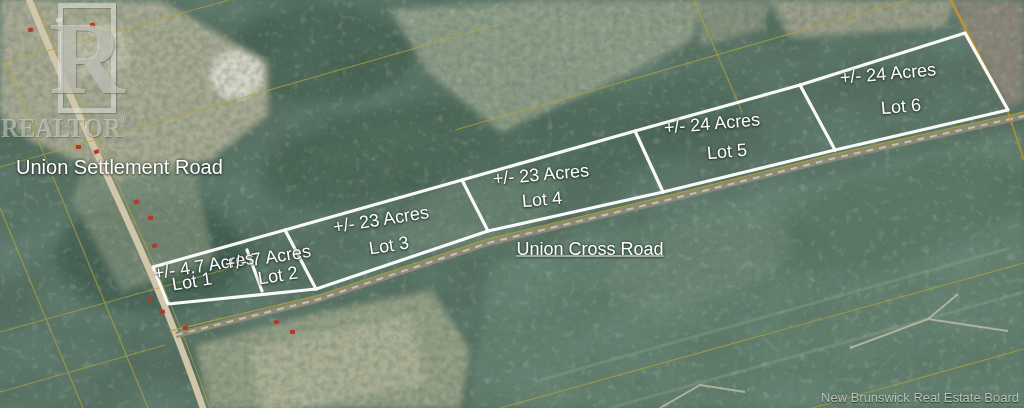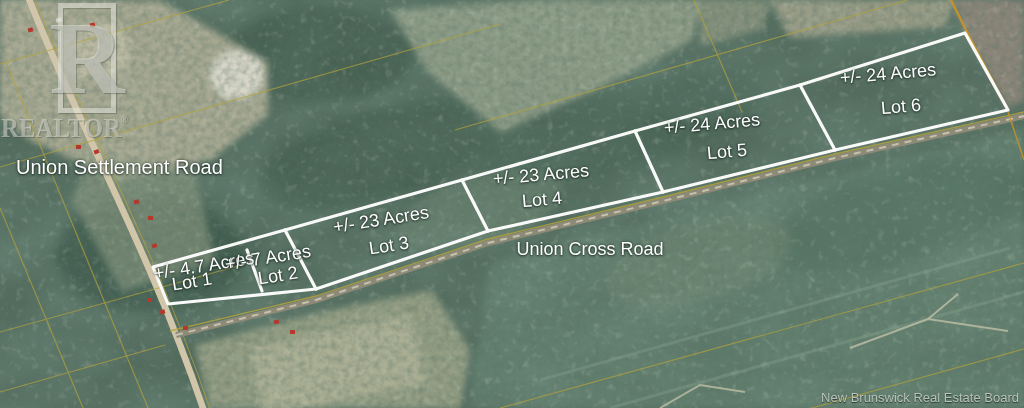--- a/index.html
+++ b/index.html
@@ -163,21 +163,21 @@
   </svg>
 
   <div class="realtor">
     <div class="realtor-box">
       <span class="realtor-r">R</span>
     </div>
     <div class="realtor-word"><span>REALTOR</span><span class="reg">®</span></div>
   </div>
 
   <div class="lbl road-lbl" style="left:16px;top:156px;transform:none;">Union Settlement Road</div>
-  <div class="lbl" style="left:590px;top:249px;font-size:18px;">Union Cross Road</div>
+  <div class="lbl" style="left:590px;top:249px;font-size:18px;text-decoration:underline;">Union Cross Road</div>
 
   <div class="lbl rot9 fs18" style="left:204px;top:266px;">+/- 4.7 Acres</div>
   <div class="lbl rot9 fs18" style="left:192px;top:282px;">Lot 1</div>
 
   <div class="lbl rot9 fs18" style="left:268px;top:258px;">+/- 7 Acres</div>
   <div class="lbl rot9 fs18" style="left:278px;top:276px;">Lot 2</div>
 
   <div class="lbl rot9 fs18" style="left:381px;top:220px;">+/- 23 Acres</div>
   <div class="lbl rot9 fs18" style="left:389px;top:246px;">Lot 3</div>
 

